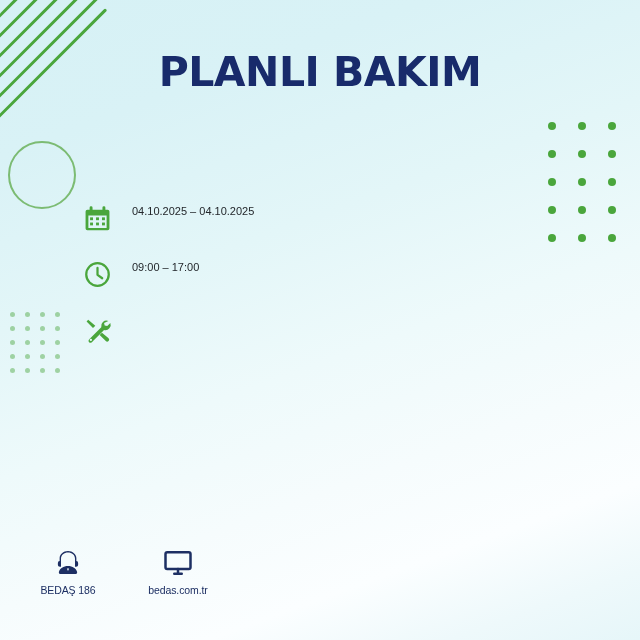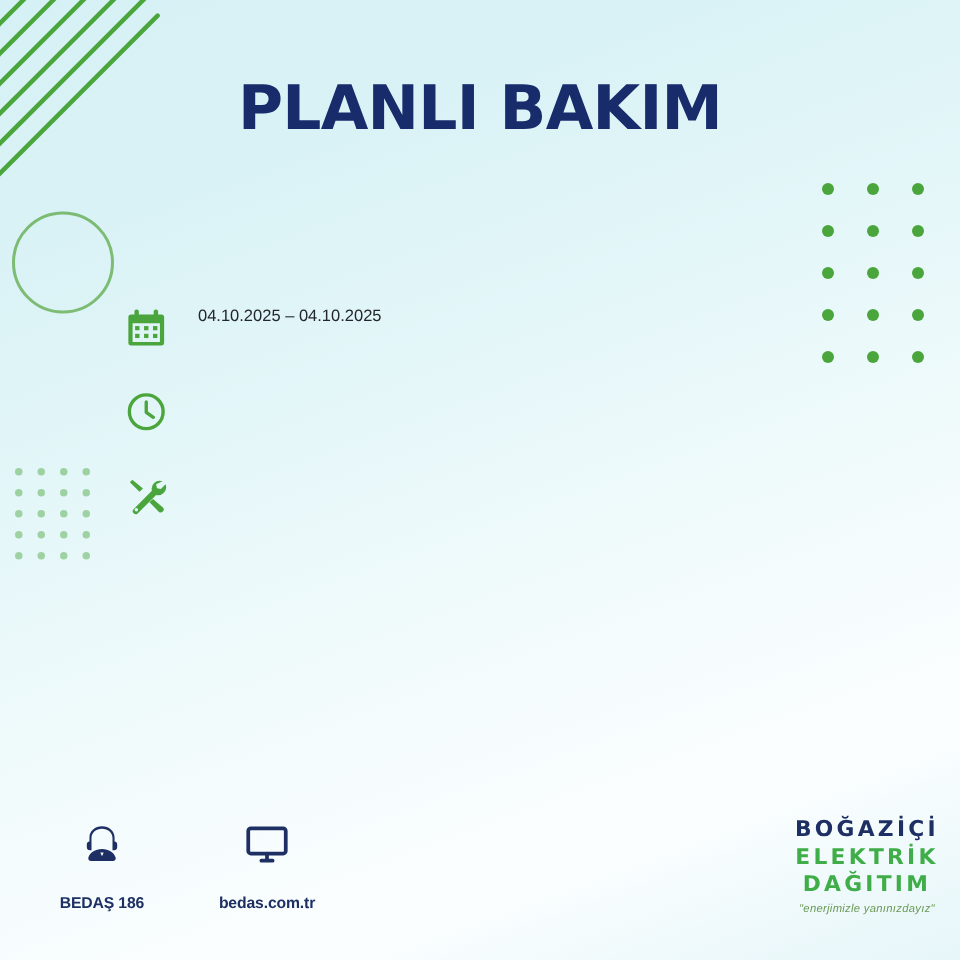--- a/index.html
+++ b/index.html
@@ -162,24 +162,24 @@
     width: 84px;
     text-align: center;
   }
   .contact .cico {
     height: 38px;
     display: flex;
     align-items: center;
     justify-content: center;
   }
   .contact .clabel {
-    margin-top: 14px;
+    margin-top: 2px;
     font-size: 10.5px;
     color: #1d2f63;
-    font-weight: bold;
+    font-weight: normal;
     letter-spacing: -0.1px;
     white-space: nowrap;
   }
 
   .logo {
     position: absolute;
     right: 14px;
     top: 2px;
     text-align: center;
     line-height: 1;
@@ -293,20 +293,21 @@
       <div class="txt">04.10.2025 – 04.10.2025</div>
     </div>
 
     <div class="row">
       <div class="ico">
         <svg width="27" height="27" viewBox="0 0 24 24" fill="none" stroke="#4aa63c" stroke-width="2">
           <circle cx="12" cy="12" r="10"></circle>
           <path d="M12 6.2v6.1l4.2 3" stroke-linecap="round" stroke-linejoin="round"></path>
         </svg>
       </div>
+      <div class="txt">09:00 – 17:00</div>
     </div>
 
     <div class="row">
       <div class="ico">
         <svg width="28" height="28" viewBox="0 0 24 24" fill="#4aa63c">
           <path d="M20.9 4.2a4.6 4.6 0 0 0-6.1 5.4L4.3 20.1a1.7 1.7 0 0 0 2.4 2.4L17.2 12a4.6 4.6 0 0 0 5.4-6.1l-2.7 2.7-2.2-.5-.5-2.2zM5.9 21.4a1 1 0 1 1 0-2 1 1 0 0 1 0 2z"></path>
           <path d="M3.6 3.3 2.2 4.7l5.5 5.5 2-1.9zM15.4 14.3l-2 1.9 5.3 5.3a1.7 1.7 0 0 0 2.4-2.4z"></path>
         </svg>
       </div>
     </div>
@@ -334,22 +335,16 @@
             <rect x="2" y="3.4" width="20" height="13.4" rx="1.4"></rect>
             <path d="M9 20.6h6M12 16.8v3.8" stroke-linecap="round"></path>
           </svg>
         </div>
         <div class="clabel">bedas.com.tr</div>
       </div>
 
 
     </div>
 
-    <div class="logo">
-      <div class="l1">BOĞAZİÇİ</div>
-      <div class="l2">ELEKTRİK</div>
-      <div class="l3">DAĞITIM</div>
-      <div class="tag">"enerjimizle yanınızdayız"</div>
-    </div>
 
   </div>
 
 </div>
 
 </body></html>

